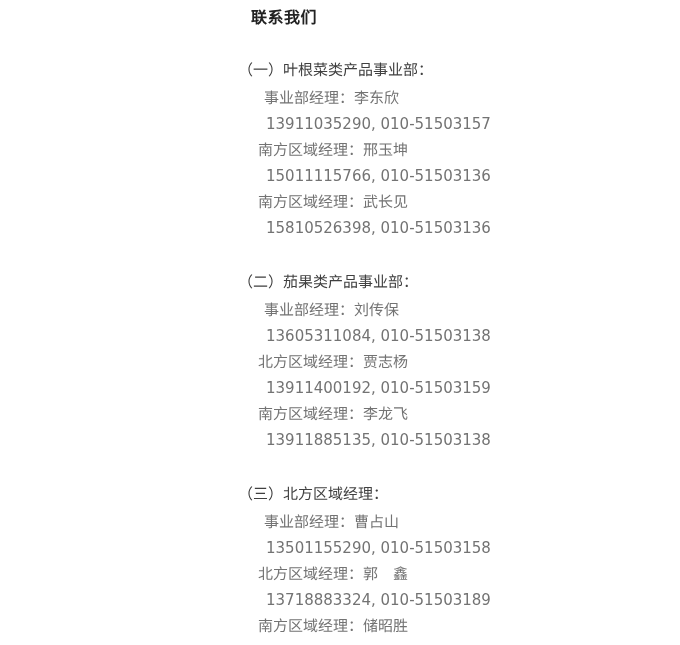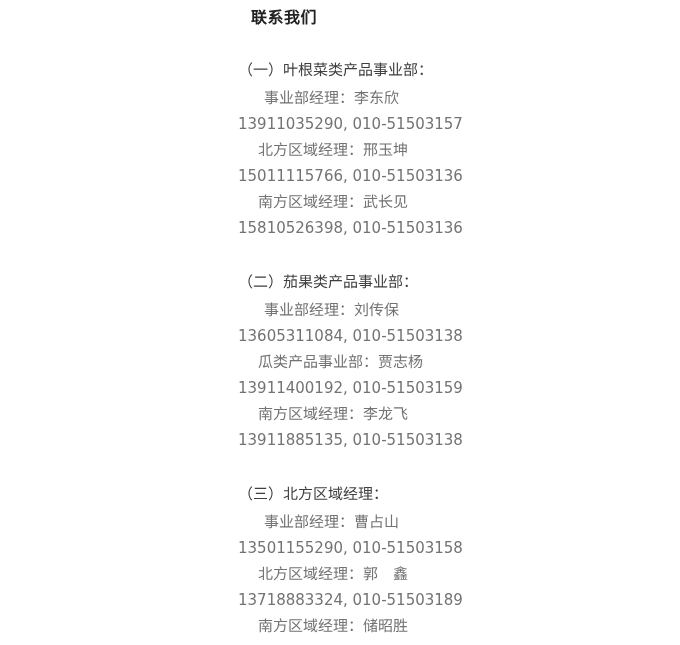--- a/index.html
+++ b/index.html
@@ -48,20 +48,21 @@
     font-size: 15px;
     color: #737373;
     line-height: 26px;
     white-space: nowrap;
   }
   .entry .role-line {
     padding-left: 258px;
   }
   .entry .phone-line {
     padding-left: 238px;
+    margin-left: 28px;
   }
   .entry.first .role-line {
     padding-left: 264px;
   }
   .spacer {
     height: 12px;
   }
 </style>
 </head>
 <body>
@@ -71,39 +72,39 @@
 
   <div class="content">
 
     <div class="section">
       <div class="section-heading">（一）叶根菜类产品事业部：</div>
       <div class="entry first">
         <div class="role-line">事业部经理：李东欣</div>
         <div class="phone-line">13911035290, 010-51503157</div>
       </div>
       <div class="entry">
-        <div class="role-line">北方区域经理：邢玉坤</div>
+        <div class="role-line">南方区域经理：邢玉坤</div>
         <div class="phone-line">15011115766, 010-51503136</div>
       </div>
       <div class="entry">
         <div class="role-line">南方区域经理：武长见</div>
         <div class="phone-line">15810526398, 010-51503136</div>
       </div>
     </div>
 
     <div class="spacer"></div>
 
     <div class="section">
       <div class="section-heading">（二）茄果类产品事业部：</div>
       <div class="entry first">
         <div class="role-line">事业部经理：刘传保</div>
         <div class="phone-line">13605311084, 010-51503138</div>
       </div>
       <div class="entry">
-        <div class="role-line">瓜类产品事业部：贾志杨</div>
+        <div class="role-line">北方区域经理：贾志杨</div>
         <div class="phone-line">13911400192, 010-51503159</div>
       </div>
       <div class="entry">
         <div class="role-line">南方区域经理：李龙飞</div>
         <div class="phone-line">13911885135, 010-51503138</div>
       </div>
     </div>
 
     <div class="spacer"></div>
 

